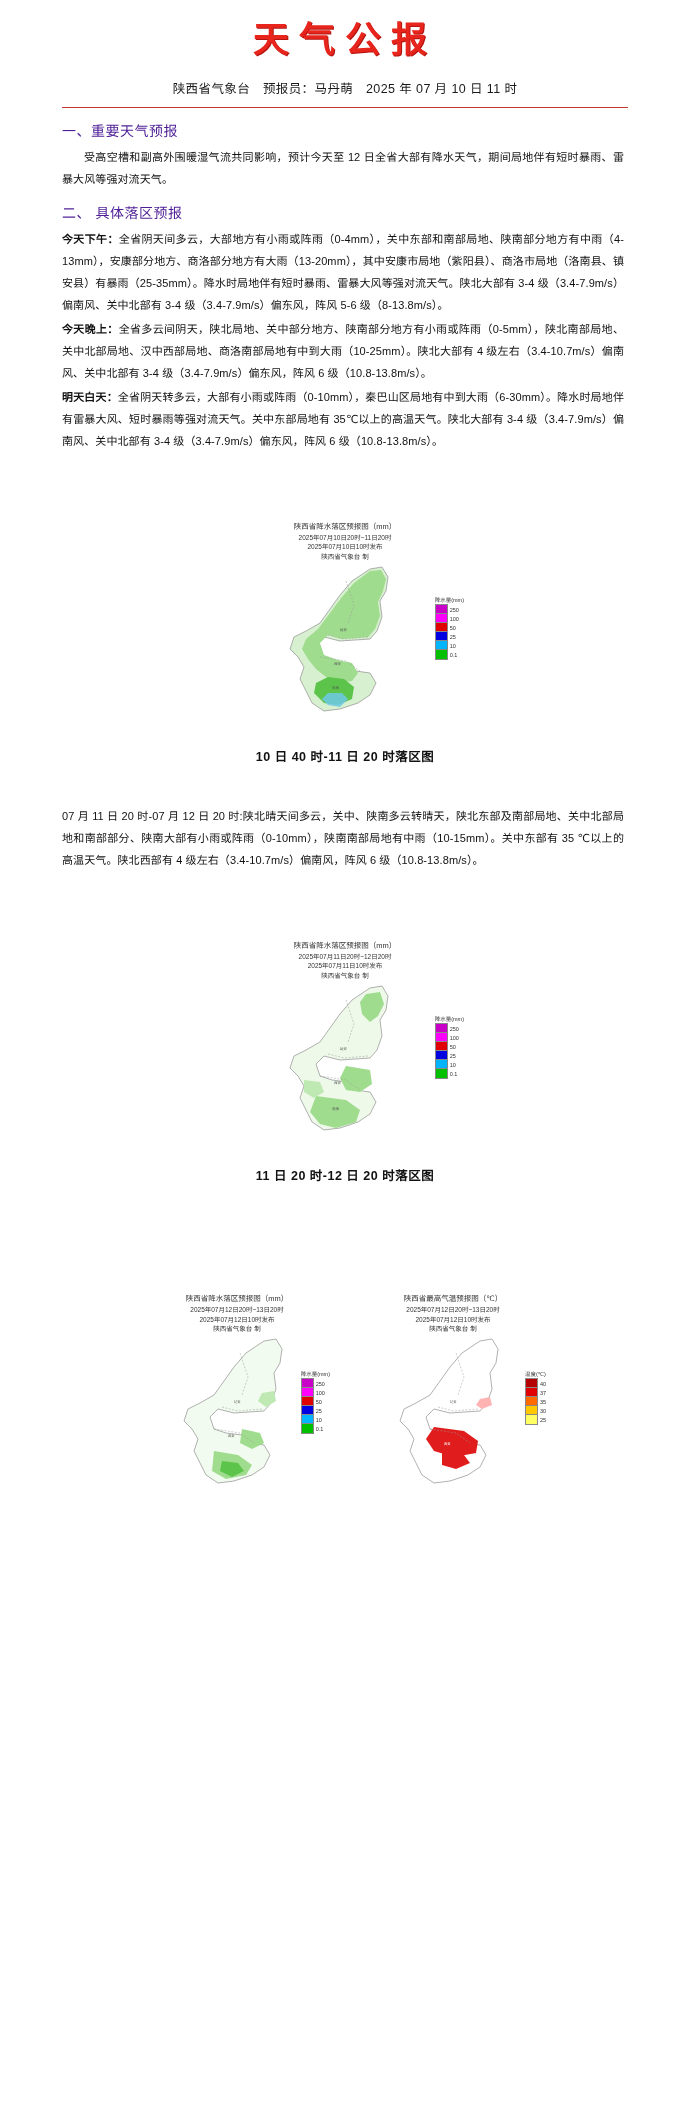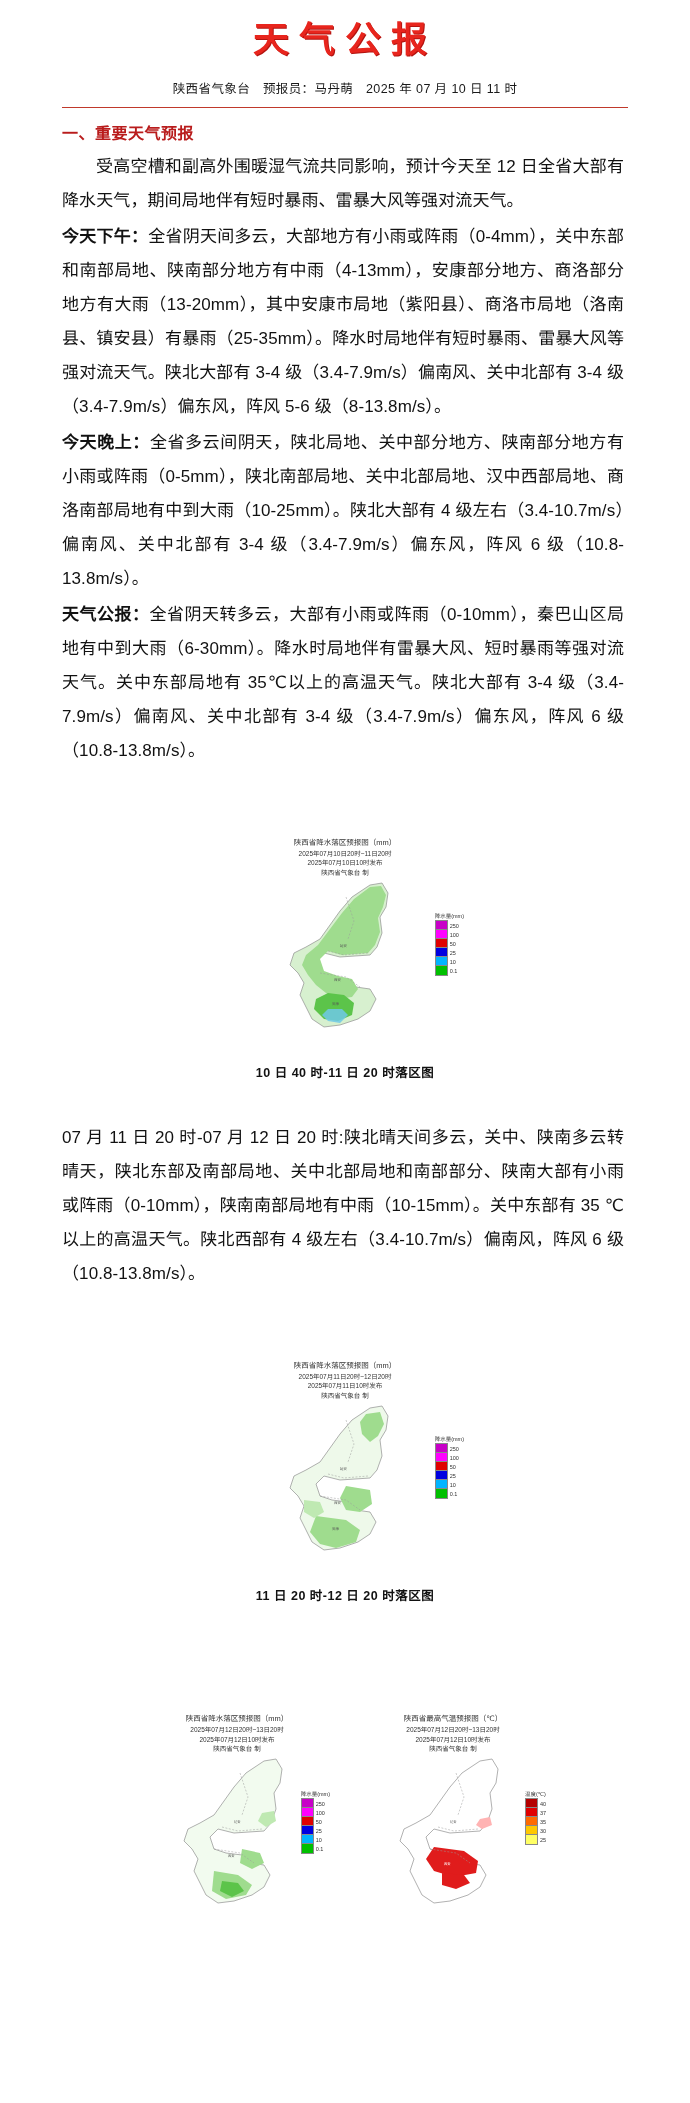--- a/index.html
+++ b/index.html
@@ -45,28 +45,28 @@
     font-size: 12.5px;
     color: #1a1a1a;
     letter-spacing: 0.4px;
     white-space: nowrap;
   }
   
   .content {
     margin: 0 62px;
   }
   h2.section-head {
-    font-size: 16px;
-    font-weight: bold;
+    font-size: 14px;
+    font-weight: normal;
     margin: 12px 0 6px 0;
     letter-spacing: 0.5px;
-    color: #b91c1c;
+    color: #4c1d95;
   }
   p.para {
-    font-size: 17px;
+    font-size: 11px;
     line-height: 2.0;
     margin: 0 4px 2px 0;
     text-align: justify;
     text-justify: inter-ideograph;
     color: #111;
     letter-spacing: 0.1px;
   }
   p.indent { text-indent: 2em; }
   .lead { font-weight: bold; }
   
@@ -127,31 +127,32 @@
     <span class="byline">预报员：马丹萌</span>
     <span class="byline sp">&nbsp;</span>
     <span class="byline">2025 年 07 月 10 日 11 时</span>
   </div>
 
   <div class="content">
 
     <h2 class="section-head">一、重要天气预报</h2>
     <p class="para indent">受高空槽和副高外围暖湿气流共同影响，预计今天至 12 日全省大部有降水天气，期间局地伴有短时暴雨、雷暴大风等强对流天气。</p>
 
+    <h2 class="section-head">二、 具体落区预报</h2>
 
     <p class="para">
       <span class="lead">今天下午：</span><span>全省阴天间多云，大部地方有小雨或阵雨（0-4mm），关中东部和南部局地、陕南部分地方有中雨（4-13mm），安康部分地方、商洛部分地方有大雨（13-20mm），其中安康市局地（紫阳县）、商洛市局地（洛南县、镇安县）有暴雨（25-35mm）。降水时局地伴有短时暴雨、雷暴大风等强对流天气。陕北大部有 3-4 级（3.4-7.9m/s）偏南风、关中北部有 3-4 级（3.4-7.9m/s）偏东风，阵风 5-6 级（8-13.8m/s）。</span>
     </p>
 
     <p class="para">
       <span class="lead">今天晚上：</span><span>全省多云间阴天，陕北局地、关中部分地方、陕南部分地方有小雨或阵雨（0-5mm），陕北南部局地、关中北部局地、汉中西部局地、商洛南部局地有中到大雨（10-25mm）。陕北大部有 4 级左右（3.4-10.7m/s）偏南风、关中北部有 3-4 级（3.4-7.9m/s）偏东风，阵风 6 级（10.8-13.8m/s）。</span>
     </p>
 
     <p class="para">
-      <span class="lead">天气公报：</span><span>全省阴天转多云，大部有小雨或阵雨（0-10mm），秦巴山区局地有中到大雨（6-30mm）。降水时局地伴有雷暴大风、短时暴雨等强对流天气。关中东部局地有 35℃以上的高温天气。陕北大部有 3-4 级（3.4-7.9m/s）偏南风、关中北部有 3-4 级（3.4-7.9m/s）偏东风，阵风 6 级（10.8-13.8m/s）。</span>
+      <span class="lead">明天白天：</span><span>全省阴天转多云，大部有小雨或阵雨（0-10mm），秦巴山区局地有中到大雨（6-30mm）。降水时局地伴有雷暴大风、短时暴雨等强对流天气。关中东部局地有 35℃以上的高温天气。陕北大部有 3-4 级（3.4-7.9m/s）偏南风、关中北部有 3-4 级（3.4-7.9m/s）偏东风，阵风 6 级（10.8-13.8m/s）。</span>
     </p>
 
     <div class="figure">
       <div class="map-canvas" style="width:250px;">
         <div class="map-head">
           <span class="l1">陕西省降水落区预报图（mm）</span>
           <span class="l2">2025年07月10日20时~11日20时</span>
           <span class="l3">2025年07月10日10时发布</span>
           <span class="l4">陕西省气象台 制</span>
         </div>

